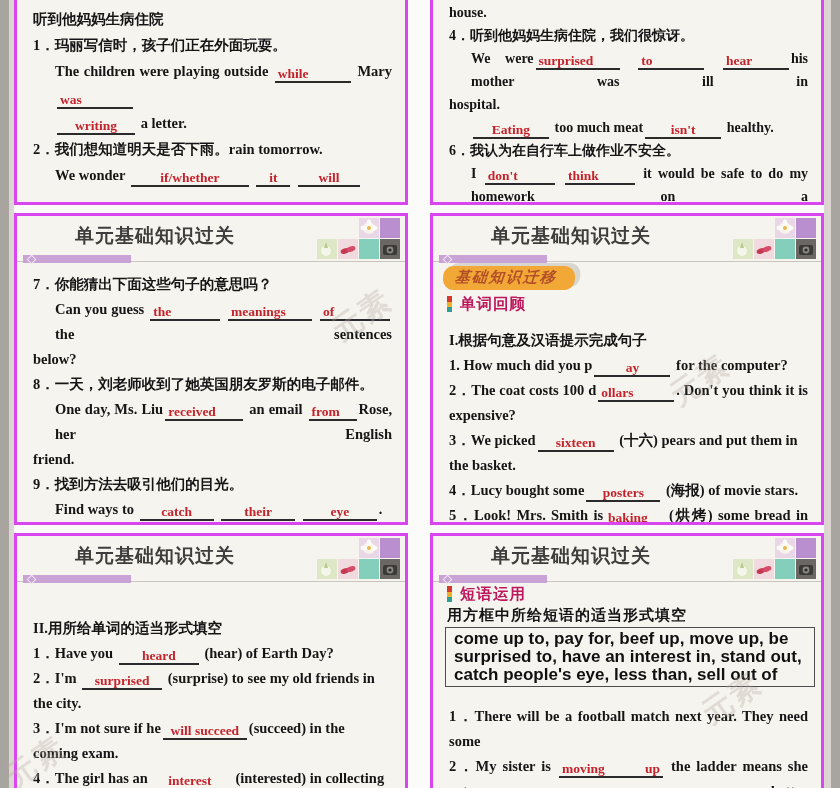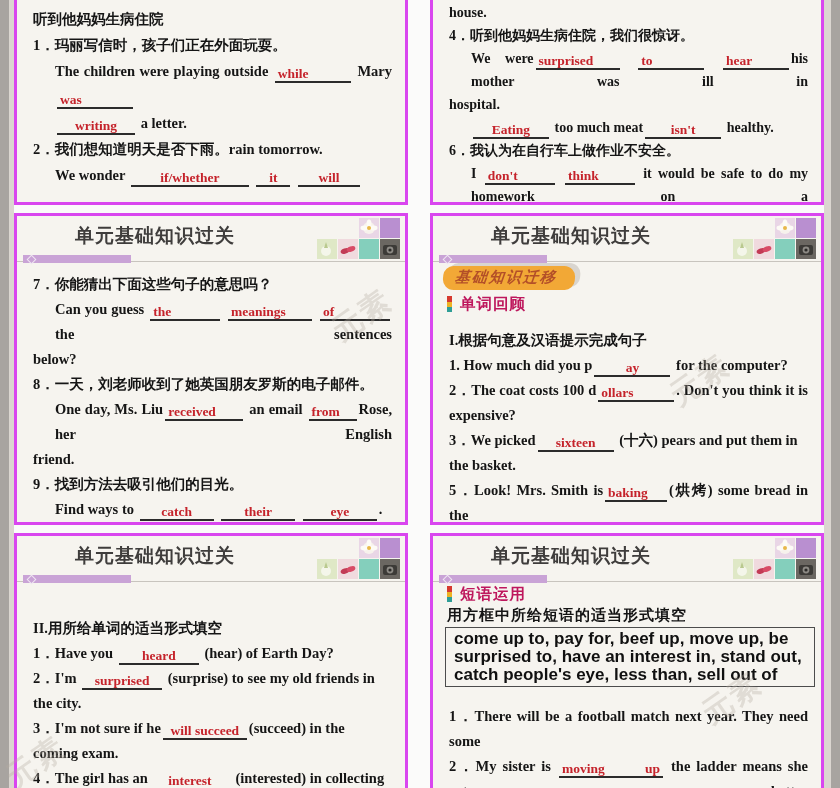--- a/index.html
+++ b/index.html
@@ -229,20 +229,21 @@
     </div>
     <div class="bullet-row">
       <span class="bullet-bar"></span><span class="bullet-label">单词回顾</span>
     </div>
     <div class="body">
         <div class="line cn"><span class="t">I.根据句意及汉语提示完成句子</span></div>
         <div class="line en"><span class="t">1. How much did you p</span><span class="blank" style="min-width: 76px;"><span class="ans">ay</span></span> <span class="t">for the computer?</span></div>
         <div class="line en j"><span class="t">2．The coat costs 100 d</span><span class="blank" style="min-width: 76px;"><span class="ans">ollars</span></span><span class="t">. Don't you think it is</span></div>
         <div class="line en"><span class="t">expensive?</span></div>
         <div class="line en"><span class="t">3．We picked</span><span class="blank" style="min-width: 76px;"><span class="ans">sixteen</span></span> <span class="t">(十六) pears and put them in the basket.</span></div>
+        <div class="line en"><span class="t">4．Lucy bought some</span><span class="blank" style="min-width: 74px;"><span class="ans">posters</span></span> <span class="t">(海报) of movie stars.</span></div>
         <div class="line en j"><span class="t">5．Look! Mrs.  Smith is</span><span class="blank" style="min-width: 62px;"><span class="ans">baking</span></span><span class="t">(烘烤) some bread in the</span></div>
       </div>
   </section>
 
   <section class="slide row3">
     <header class="sl-header">
       <div class="deco">
         <div class="dsq d-flower">
           <svg viewBox="0 0 20 20">
               <circle cx="10" cy="10" r="6" fill="#f7f2ec"></circle>

